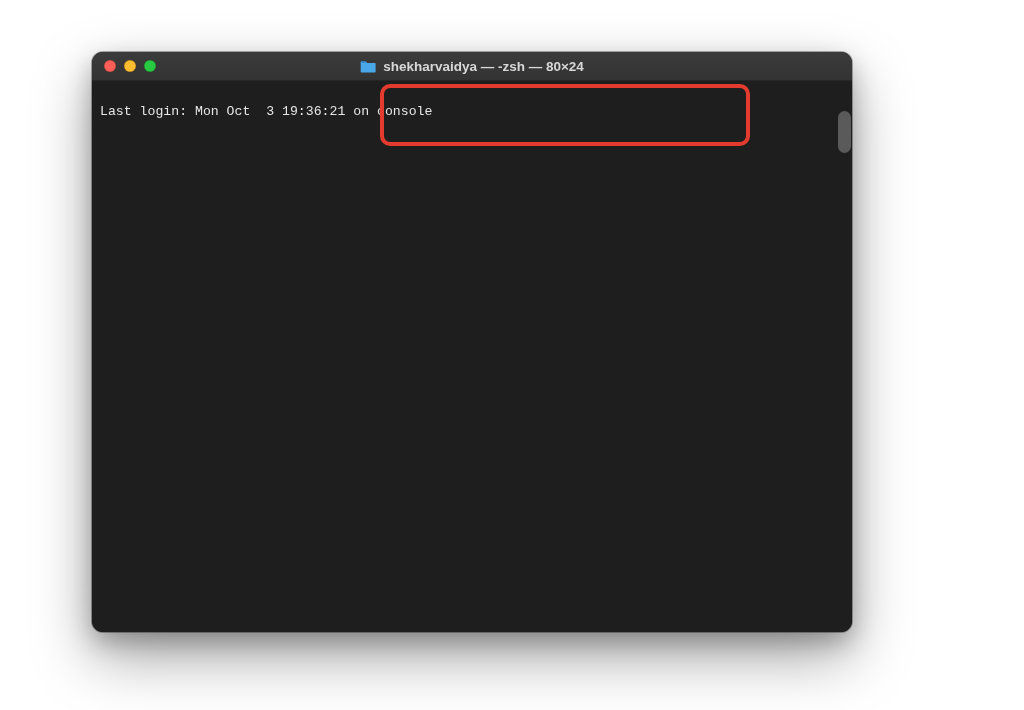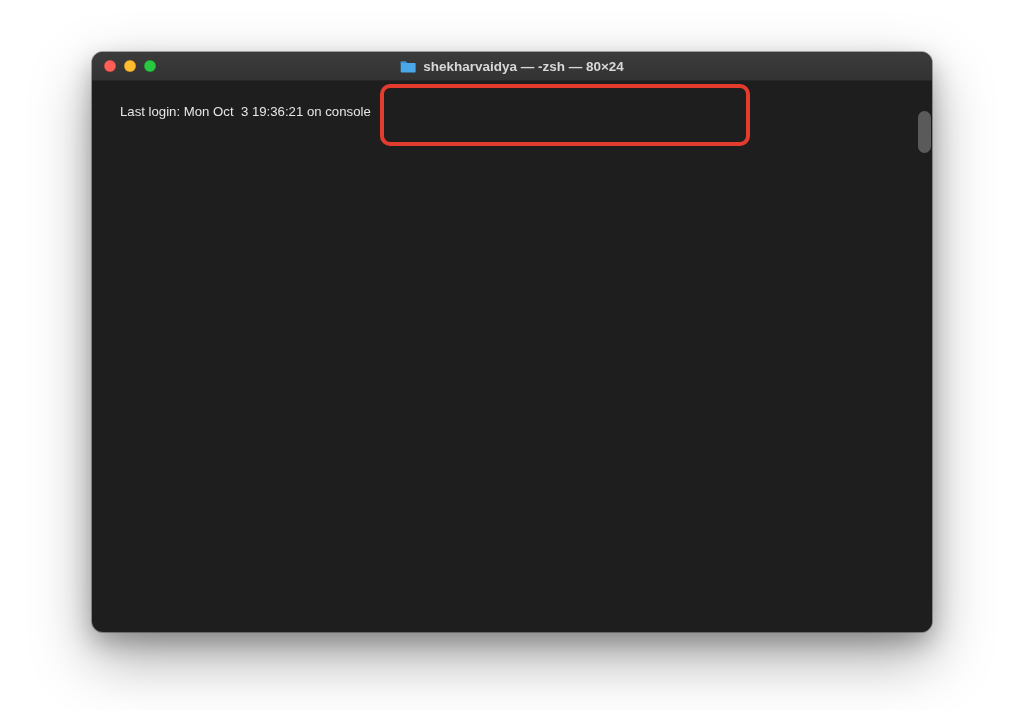--- a/index.html
+++ b/index.html
@@ -14,21 +14,21 @@
   .stage {
     width: 1024px;
     height: 710px;
     position: relative;
     background: #ffffff;
   }
   .window {
     position: absolute;
     left: 92px;
     top: 52px;
-    width: 840px;
+    width: 760px;
     height: 580px;
     border-radius: 11px;
     overflow: hidden;
     box-shadow:
       0 25px 60px rgba(0,0,0,0.35),
       0 10px 25px rgba(0,0,0,0.25),
       0 0 0 1px rgba(0,0,0,0.3);
     background: #1e1e1e;
     display: flex;
     flex-direction: column;
@@ -73,27 +73,26 @@
   .folder-icon {
     width: 16px;
     height: 13px;
     display: inline-block;
   }
   .terminal-body {
     flex: 1 1 auto;
     background: #1e1e1e;
     position: relative;
     padding: 4px 6px 8px 8px;
-    font-family: Liberation Sans, sans-serif;
+    font-family: Liberation Mono, monospace;
     font-size: 13.2px;
     line-height: 17.5px;
     color: #e6e6e6;
     white-space: pre;
     overflow: hidden;
-    margin-left: 20px;
   }
   .term-line { display: block; }
   .cursor {
     display: inline-block;
     width: 8px;
     height: 14px;
     background: #bdbdbd;
     vertical-align: -2px;
     margin-left: 1px;
   }

